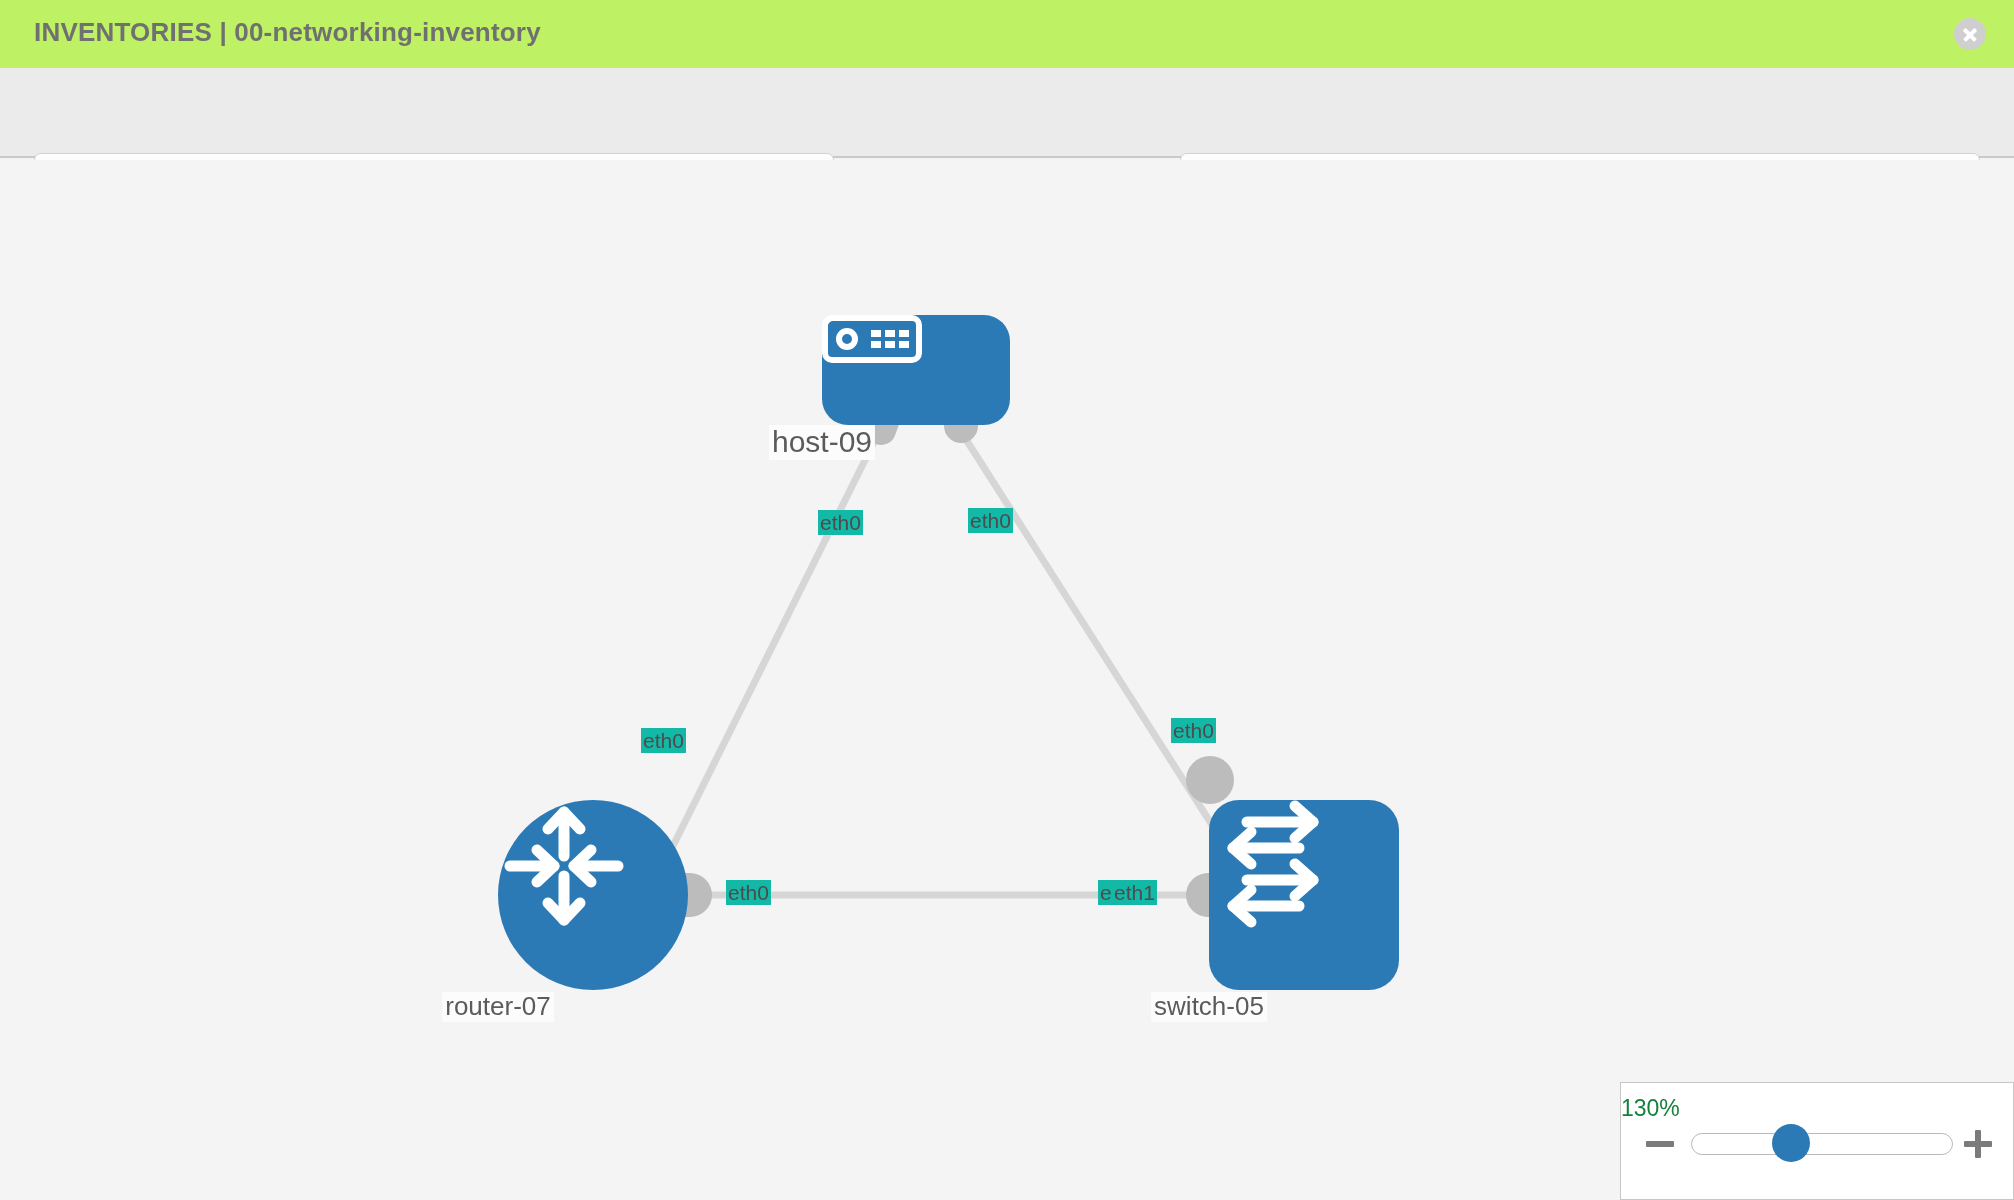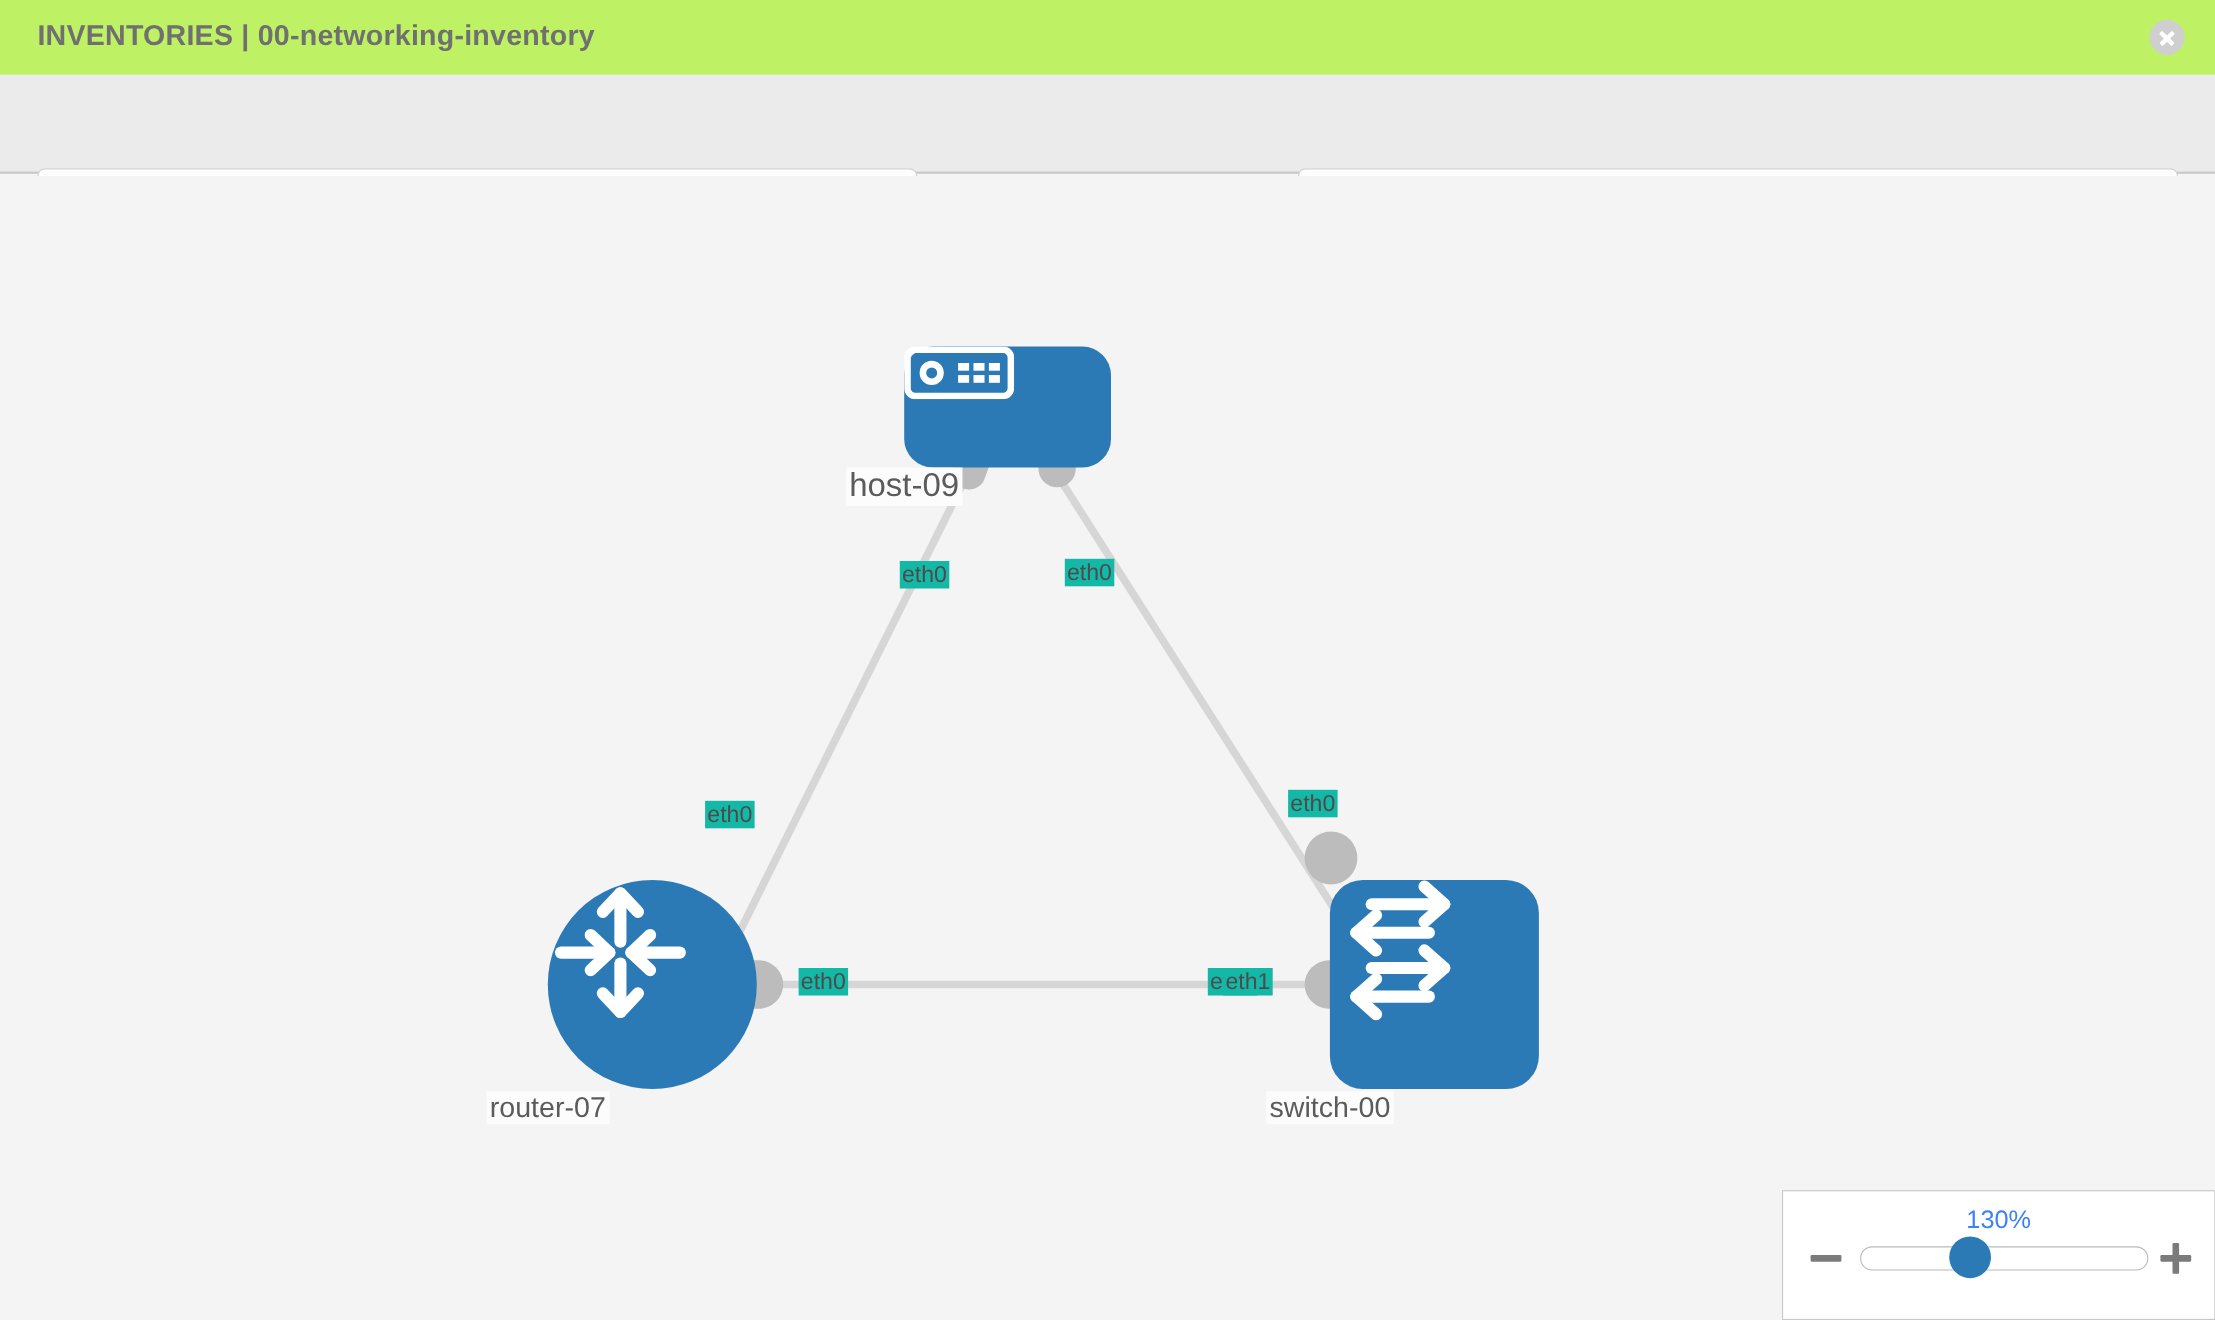--- a/index.html
+++ b/index.html
@@ -162,23 +162,23 @@
     position: absolute;
     left: 1620px; top: 1082px;
     width: 394px; height: 118px;
     background: #ffffff;
     border: 1px solid #c6c6c6;
     box-sizing: border-box;
   }
   .zoom-value {
     position: absolute;
     left: 0; right: 0; top: 12px;
-    text-align: center;
+    text-align: left;
     font-size: 23px;
-    color: #3b82f6;
+    color: #15803d;
   }
   .zoom-minus, .zoom-plus {
     position: absolute;
     top: 44px;
     width: 34px; height: 34px;
     cursor: pointer;
   }
   .zoom-minus { left: 22px; }
   .zoom-plus  { right: 18px; }
   .zoom-minus::before, .zoom-plus::before, .zoom-plus::after {
@@ -322,21 +322,21 @@
             <line x1="90" y1="48" x2="24" y2="48"></line>
             <polyline points="42,32 24,48 42,64"></polyline>
 
             <line x1="38" y1="80" x2="104" y2="80"></line>
             <polyline points="86,64 104,80 86,96"></polyline>
             <line x1="90" y1="106" x2="24" y2="106"></line>
             <polyline points="42,90 24,106 42,122"></polyline>
           </g>
         </svg>
       </div>
-      <div class="node-label">switch-00</div>
+      <div class="node-label">switch-05</div>
     </div>
 
     <div class="zoom-panel" style="top:922px;">
       <div class="zoom-value">130%</div>
       <div class="zoom-minus"></div>
       <div class="zoom-track"></div>
       <div class="zoom-thumb"></div>
       <div class="zoom-plus"></div>
     </div>
 

